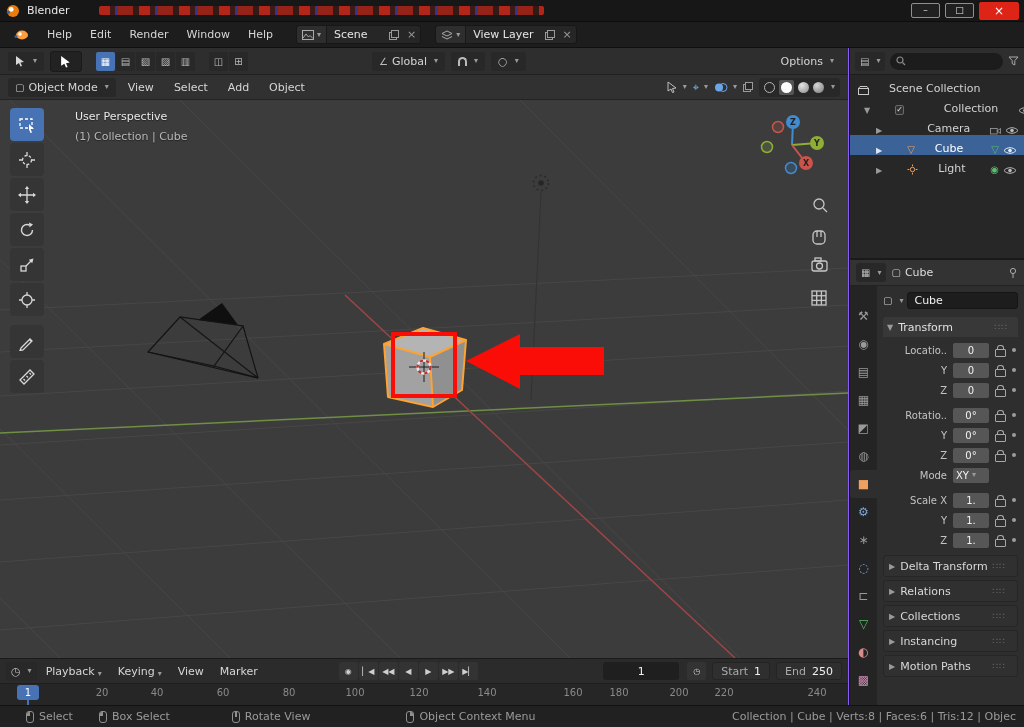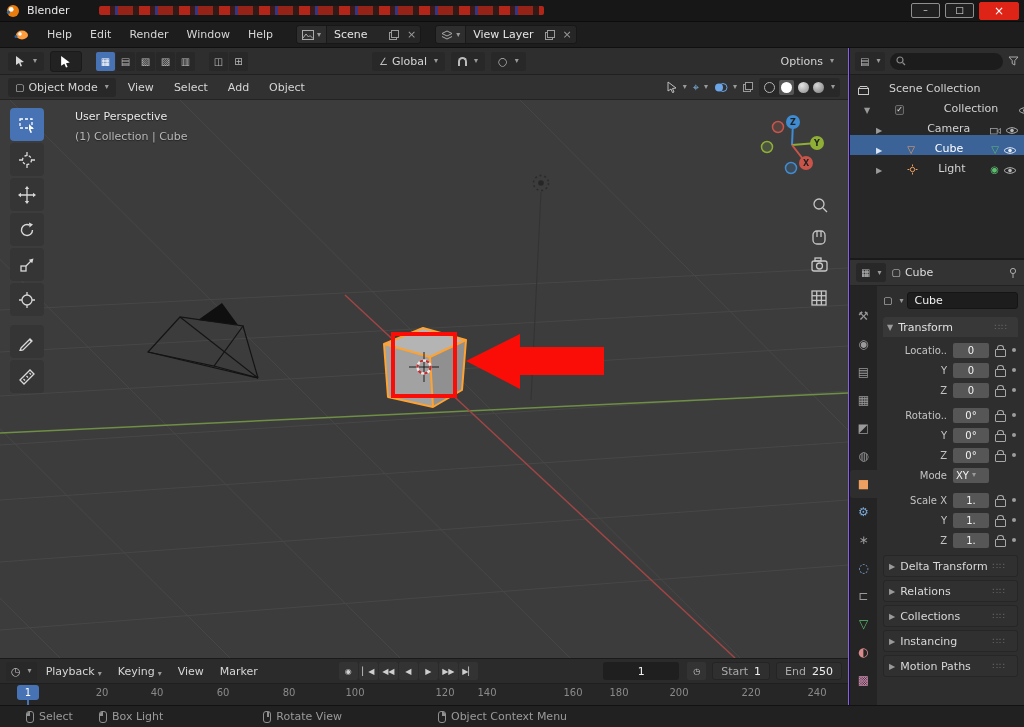--- a/index.html
+++ b/index.html
@@ -702,45 +702,46 @@
         <span class="rl">End</span>
         <span class="rv">250</span>
       </span>
     </div>
     <div class="tl-ruler">
       <span class="tick" style="left:102px">20</span>
       <span class="tick" style="left:157px">40</span>
       <span class="tick" style="left:223px">60</span>
       <span class="tick" style="left:289px">80</span>
       <span class="tick" style="left:355px">100</span>
-      <span class="tick" style="left:445px">120</span>
+      <span class="tick" style="left:419px">120</span>
       <span class="tick" style="left:487px">140</span>
       <span class="tick" style="left:573px">160</span>
       <span class="tick" style="left:619px">180</span>
       <span class="tick" style="left:679px">200</span>
-      <span class="tick" style="left:751px">220</span>
+      <span class="tick" style="left:724px">220</span>
       <span class="tick" style="left:817px">240</span>
       <span class="playhead">
           <span>1</span>
         </span>
     </div>
   </div>
 
   <div id="statusbar">
     <span class="hint" style="margin-left:18px">
       <span class="mi mi-left"></span>
       <span>Select</span>
     </span>
     <span class="hint" style="margin-left:26px">
       <span class="mi mi-left"></span>
-      <span>Box Light</span>
-    </span>
-    <span class="hint" style="margin-left:100px">
+      <span>Box Select</span>
+    </span>
+    <span class="hint" style="margin-left:62px">
       <span class="mi mi-mid"></span>
       <span>Rotate View</span>
     </span>
     <span class="hint" style="margin-left:96px">
       <span class="mi mi-right"></span>
       <span>Object Context Menu</span>
     </span>
+    <span class="sb-info">Collection | Cube | Verts:8 | Faces:6 | Tris:12 | Objec</span>
   </div>
 
 </div>
 
 </body></html>

